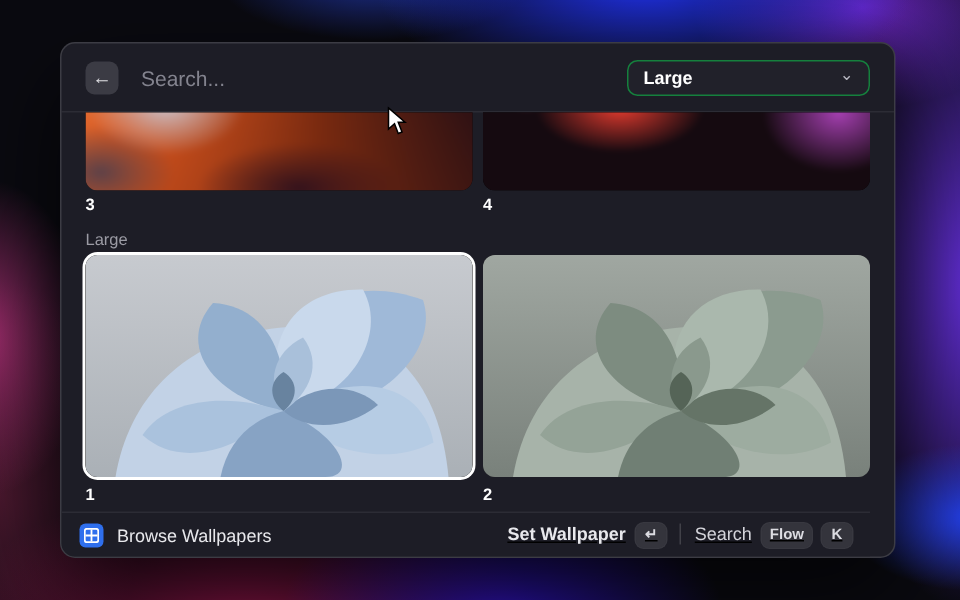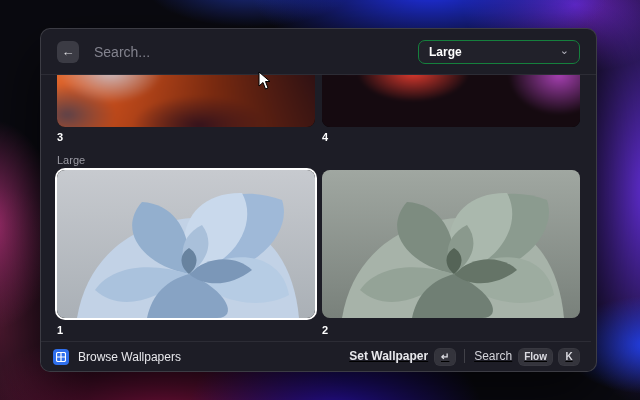--- a/index.html
+++ b/index.html
@@ -61,21 +61,21 @@
     radial-gradient(circle 26px at 13% 48%, #ff9ab8 0%, #d0356a 55%, rgba(120,20,60,0) 78%),
     radial-gradient(ellipse 80px 42px at 36% 60%, #e03a2e 0%, rgba(150,20,20,0) 70%),
     radial-gradient(ellipse 55px 30px at 52% 28%, #ef7038 0%, rgba(150,60,20,0) 72%),
     radial-gradient(circle 14px at 63% 38%, #d9dde4 0%, #6a7078 60%, transparent 75%),
     radial-gradient(ellipse 70px 55px at 90% 62%, #a43fb0 0%, rgba(100,30,110,0) 72%),
     radial-gradient(ellipse 60px 35px at 84% 18%, #c1457c 0%, transparent 70%),
     #150a10;}
   .bloom{position:absolute;inset:0;width:100%;height:100%;}
 
   
-  .footer{position:absolute;left:0;right:5px;bottom:0;height:29px;border-top:1px solid rgba(255,255,255,.07);
+  .footer{position:absolute;left:0;right:16px;bottom:0;height:29px;border-top:1px solid rgba(255,255,255,.07);
     display:flex;align-items:center;padding:0 12px;background:#1d1d26;}
   .app-icon{width:16px;height:16px;flex:none;border-radius:4px;background:#2f6fed;
     display:flex;align-items:center;justify-content:center;}
   .browse-label{margin-left:9px;font-size:12px;color:#e8e8ec;}
   .footer-right{margin-left:auto;display:flex;align-items:flex-start;gap:7px;text-decoration:underline;}
   .action-label{font-size:12px;font-weight:600;color:#e8e8ec;}
   .action-label.dim{font-weight:400;color:#d4d4da;}
   .key{min-width:10px;padding:2px 5px;border-radius:5px;background:rgba(255,255,255,.1);
     box-shadow:0 0 0 1px rgba(255,255,255,.12);font-size:10px;font-weight:600;color:#dcdce2;
     text-align:center;line-height:12px;}

